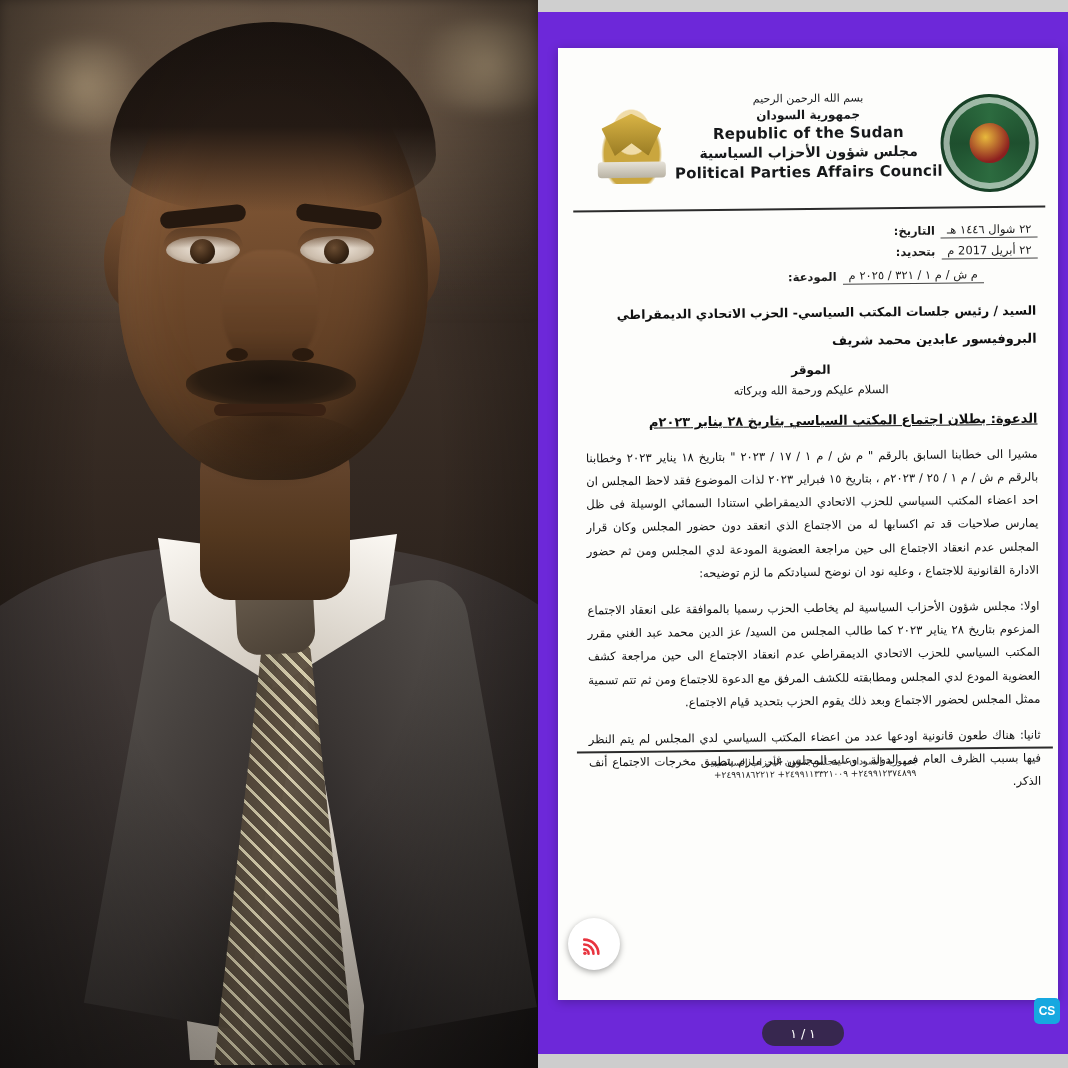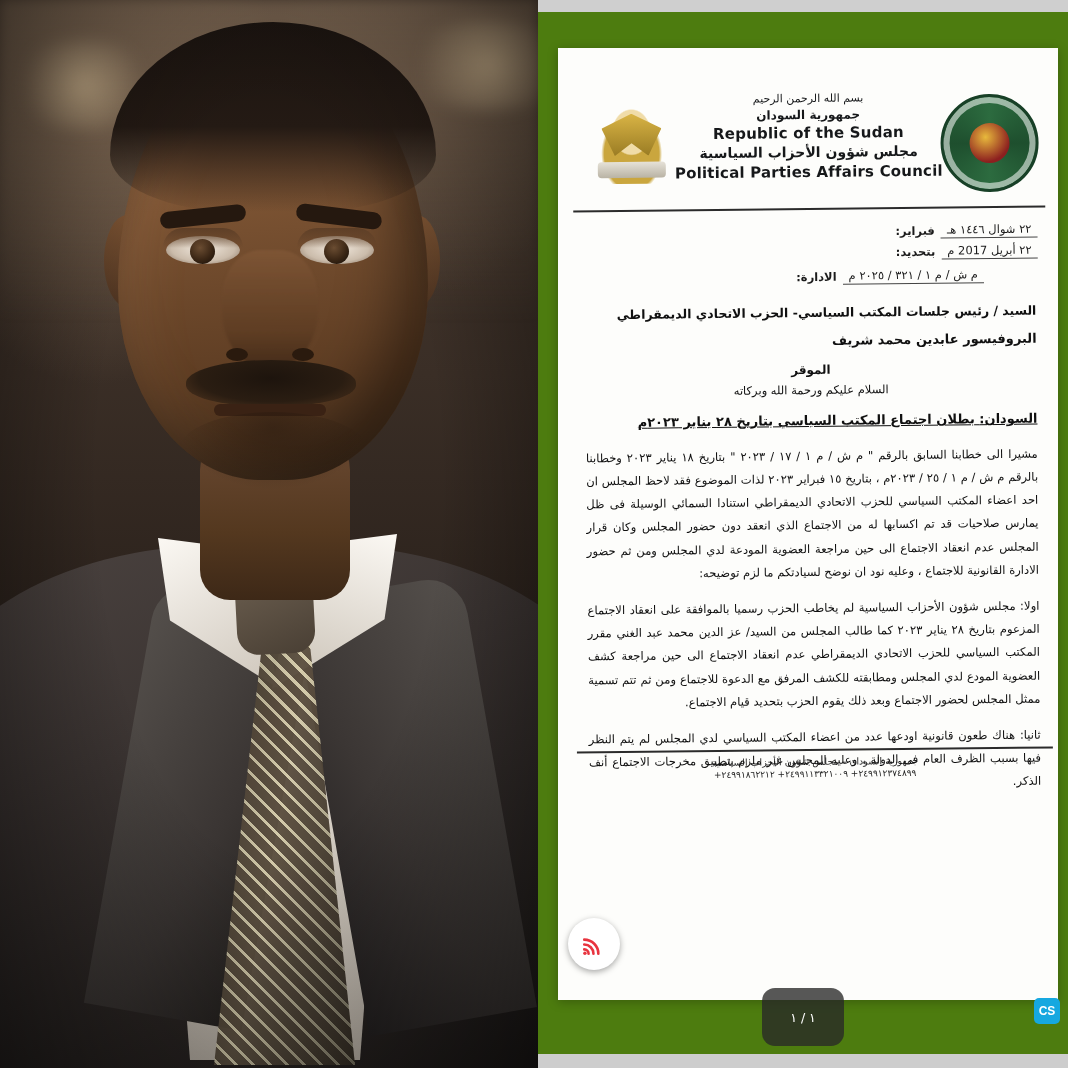--- a/index.html
+++ b/index.html
@@ -232,21 +232,21 @@
     position: absolute; inset: 0;
     background: radial-gradient(ellipse at 50% 45%, rgba(0,0,0,0) 45%, rgba(0,0,0,.55) 100%);
     pointer-events: none;
   }
 
   
   .doc-panel {
     position: absolute;
     left: 538px; top: 0;
     width: 530px; height: 1068px;
-    background: #4d7c0f;
+    background: #6d28d9;
     overflow: hidden;
   }
   .doc-frame-top {
     position: absolute; left: 0; top: 0; width: 100%; height: 12px;
     background: #cfcfcf;
   }
   .paper {
     position: absolute;
     left: 20px; top: 48px;
     width: 500px; height: 952px;
@@ -416,21 +416,21 @@
     display: flex; align-items: center; justify-content: center;
   }
   .cast-button svg { width: 26px; height: 26px; }
 
   .page-pill {
     position: absolute;
     left: 50%; transform: translateX(-50%);
     bottom: 22px;
     min-width: 58px;
     height: 26px;
-    padding: 16px 12px;
+    padding: 0 12px;
     border-radius: 13px;
     background: rgba(40,40,40,.78);
     color: #fff;
     font-size: 12.5px;
     font-family: "DejaVu Sans", sans-serif;
     display: flex; align-items: center; justify-content: center;
     letter-spacing: 1px;
   }
 
   .cs-badge {
@@ -518,40 +518,40 @@
             <div class="lh-line lh-country">جمهورية السودان</div>
             <div class="lh-line lh-rep">Republic of the Sudan</div>
             <div class="lh-line lh-ar-council">مجلس شؤون الأحزاب السياسية</div>
             <div class="lh-line lh-en-council">Political Parties Affairs Council</div>
           </div>
         </div>
 
         <div class="meta">
           <div class="meta-row">
             <span class="mval">٢٢ شوال ١٤٤٦ هـ</span>
-            <span class="mlabel">فبراير:</span>
+            <span class="mlabel">التاريخ:</span>
           </div>
           <div class="meta-row">
             <span class="mval">٢٢ أبريل 2017 م</span>
             <span class="mlabel">بتحديد:</span>
           </div>
           <div class="meta-row meta-ref">
             <span class="mval">م ش / م ١ / ٣٢١ / ٢٠٢٥ م</span>
-            <span class="mlabel">الادارة:</span>
+            <span class="mlabel">المودعة:</span>
           </div>
         </div>
 
         <div class="body-text">
           <div class="addr">السيد / رئيس جلسات المكتب السياسي- الحزب الاتحادي الديمقراطي</div>
           <div class="addr addr-name">البروفيسور عابدين محمد شريف</div>
           <div class="muafiq">الموقر</div>
           <div class="salam">السلام عليكم ورحمة الله وبركاته</div>
 
           <div class="subject">
-            <span>السودان:</span>
+            <span>الدعوة:</span>
             <span>بطلان اجتماع المكتب السياسي بتاريخ ٢٨ يناير ٢٠٢٣م</span>
           </div>
 
           <div class="para">مشيرا الى خطابنا السابق بالرقم " م ش / م ١ / ١٧ / ٢٠٢٣ " بتاريخ ١٨ يناير ٢٠٢٣ وخطابنا بالرقم م ش / م ١ / ٢٥ / ٢٠٢٣م ، بتاريخ ١٥ فبراير ٢٠٢٣ لذات الموضوع فقد لاحظ المجلس ان احد اعضاء المكتب السياسي للحزب الاتحادي الديمقراطي استنادا السمائي الوسيلة فى ظل يمارس صلاحيات قد تم اكسابها له من الاجتماع الذي انعقد دون حضور المجلس وكان قرار المجلس عدم انعقاد الاجتماع الى حين مراجعة العضوية المودعة لدي المجلس ومن ثم حضور الادارة القانونية للاجتماع ، وعليه نود ان نوضح لسيادتكم ما لزم توضيحه:</div>
           <div class="para">اولا: مجلس شؤون الأحزاب السياسية لم يخاطب الحزب رسميا بالموافقة على انعقاد الاجتماع المزعوم بتاريخ ٢٨ يناير ٢٠٢٣ كما طالب المجلس من السيد/ عز الدين محمد عبد الغني مقرر المكتب السياسي للحزب الاتحادي الديمقراطي عدم انعقاد الاجتماع الى حين مراجعة كشف العضوية المودع لدي المجلس ومطابقته للكشف المرفق مع الدعوة للاجتماع ومن ثم تتم تسمية ممثل المجلس لحضور الاجتماع وبعد ذلك يقوم الحزب بتحديد قيام الاجتماع.</div>
           <div class="para">ثانيا: هناك طعون قانونية اودعها عدد من اعضاء المكتب السياسي لدي المجلس لم يتم النظر فيها بسبب الظرف العام فى الدولة ، وعليه المجلس غير ملزم بتطبيق مخرجات الاجتماع أنف الذكر.</div>
         </div>
 
         <div class="doc-footer">
           <div class="foot-line1">جمهورية السودان – مجلس شؤون الأحزاب السياسية</div>

